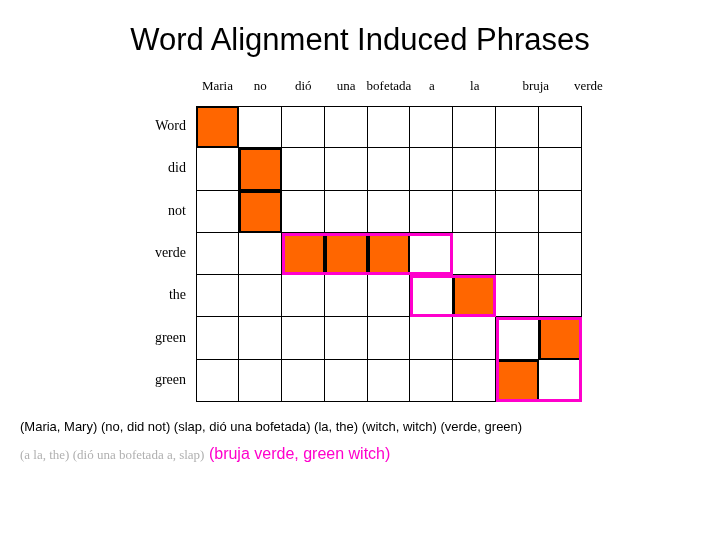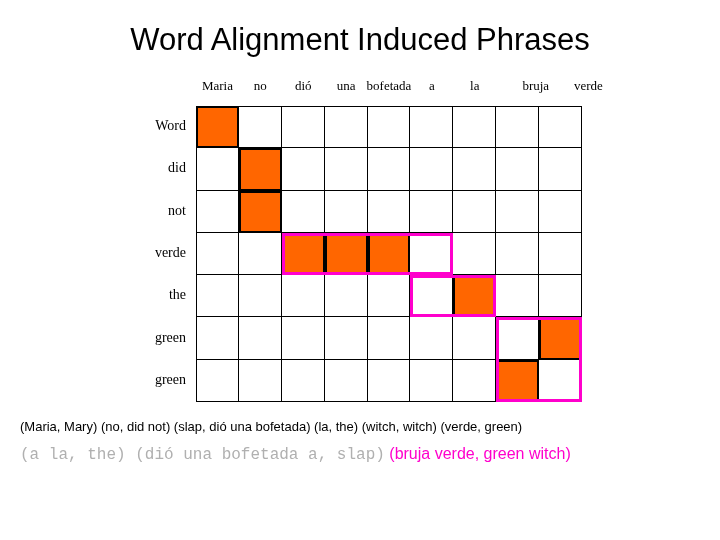--- a/index.html
+++ b/index.html
@@ -91,22 +91,22 @@
     color: #000000;
     white-space: nowrap;
   }
   #caption2 {
     position: absolute;
     left: 20px;
     top: 445px;
     white-space: nowrap;
   }
   .cap-gray {
-    font-family: Liberation Mono, monospace;
-    font-size: 16px;
+    font-family: Liberation Serif, serif;
+    font-size: 13px;
     color: #b0b0b0;
   }
   .cap-pink {
     font-family: "Liberation Sans", sans-serif;
     font-size: 16px;
     color: #ff00cc;
   }
 </style>
 </head>
 <body>

